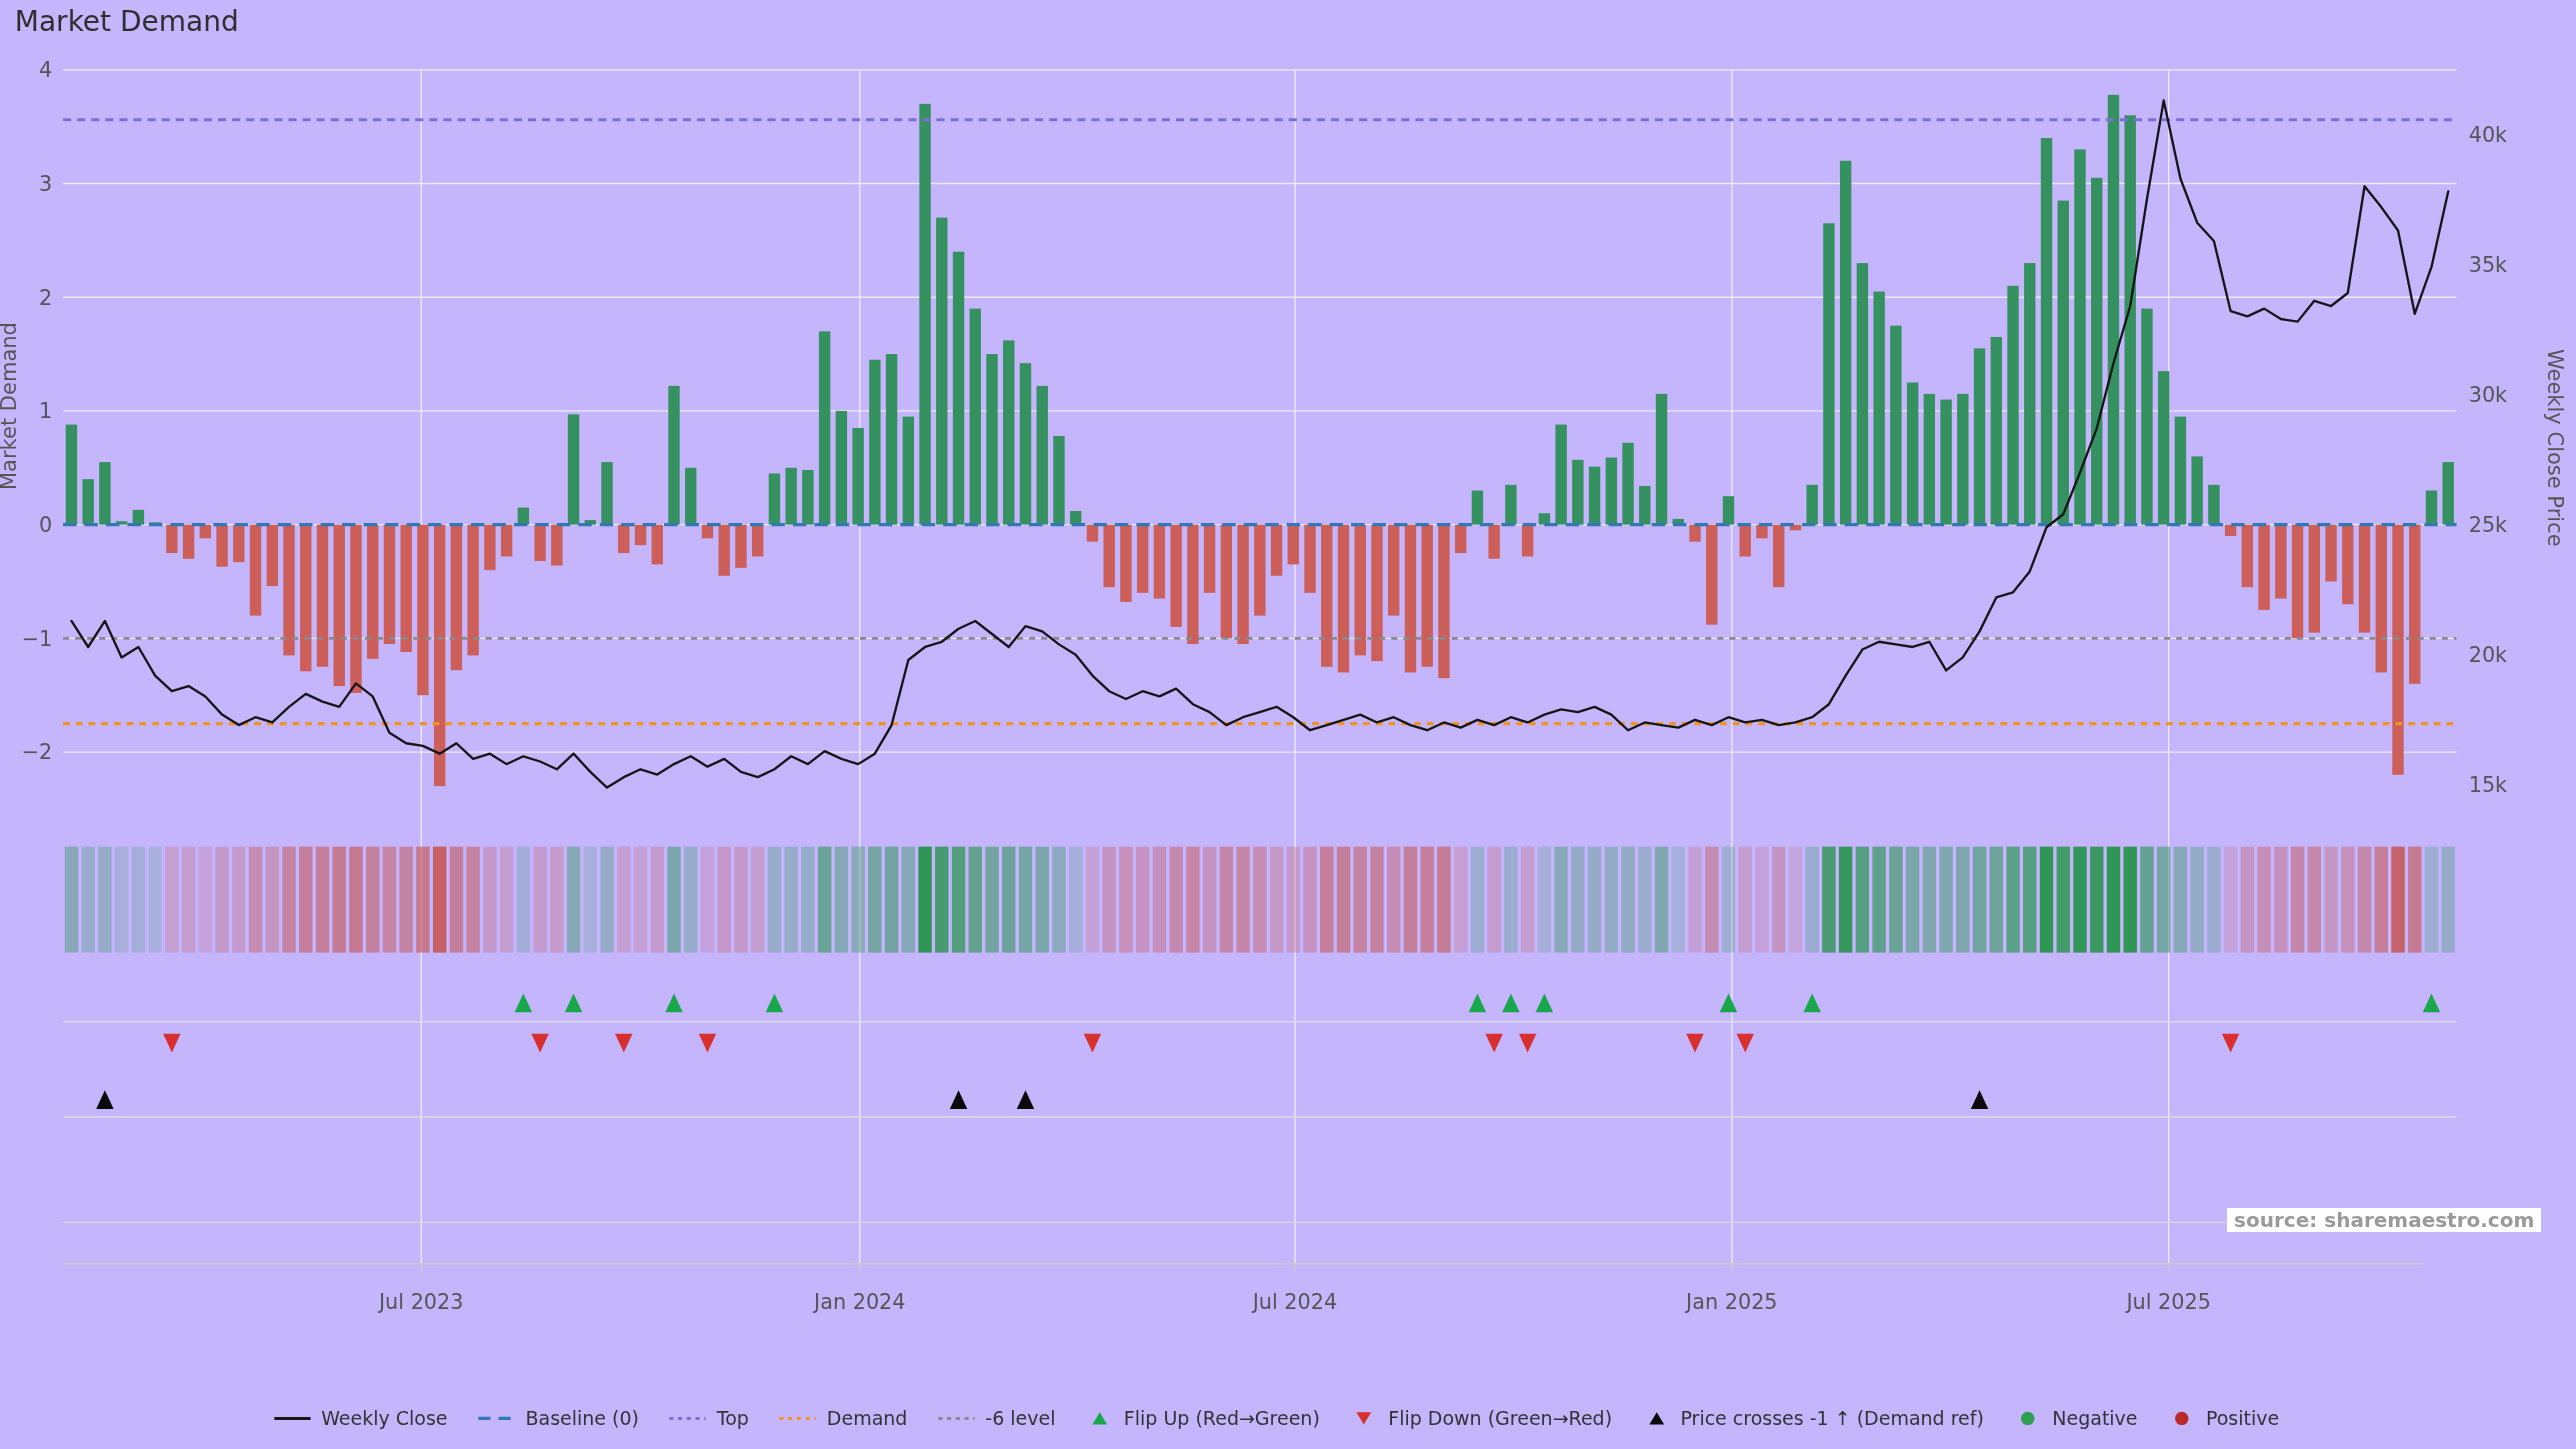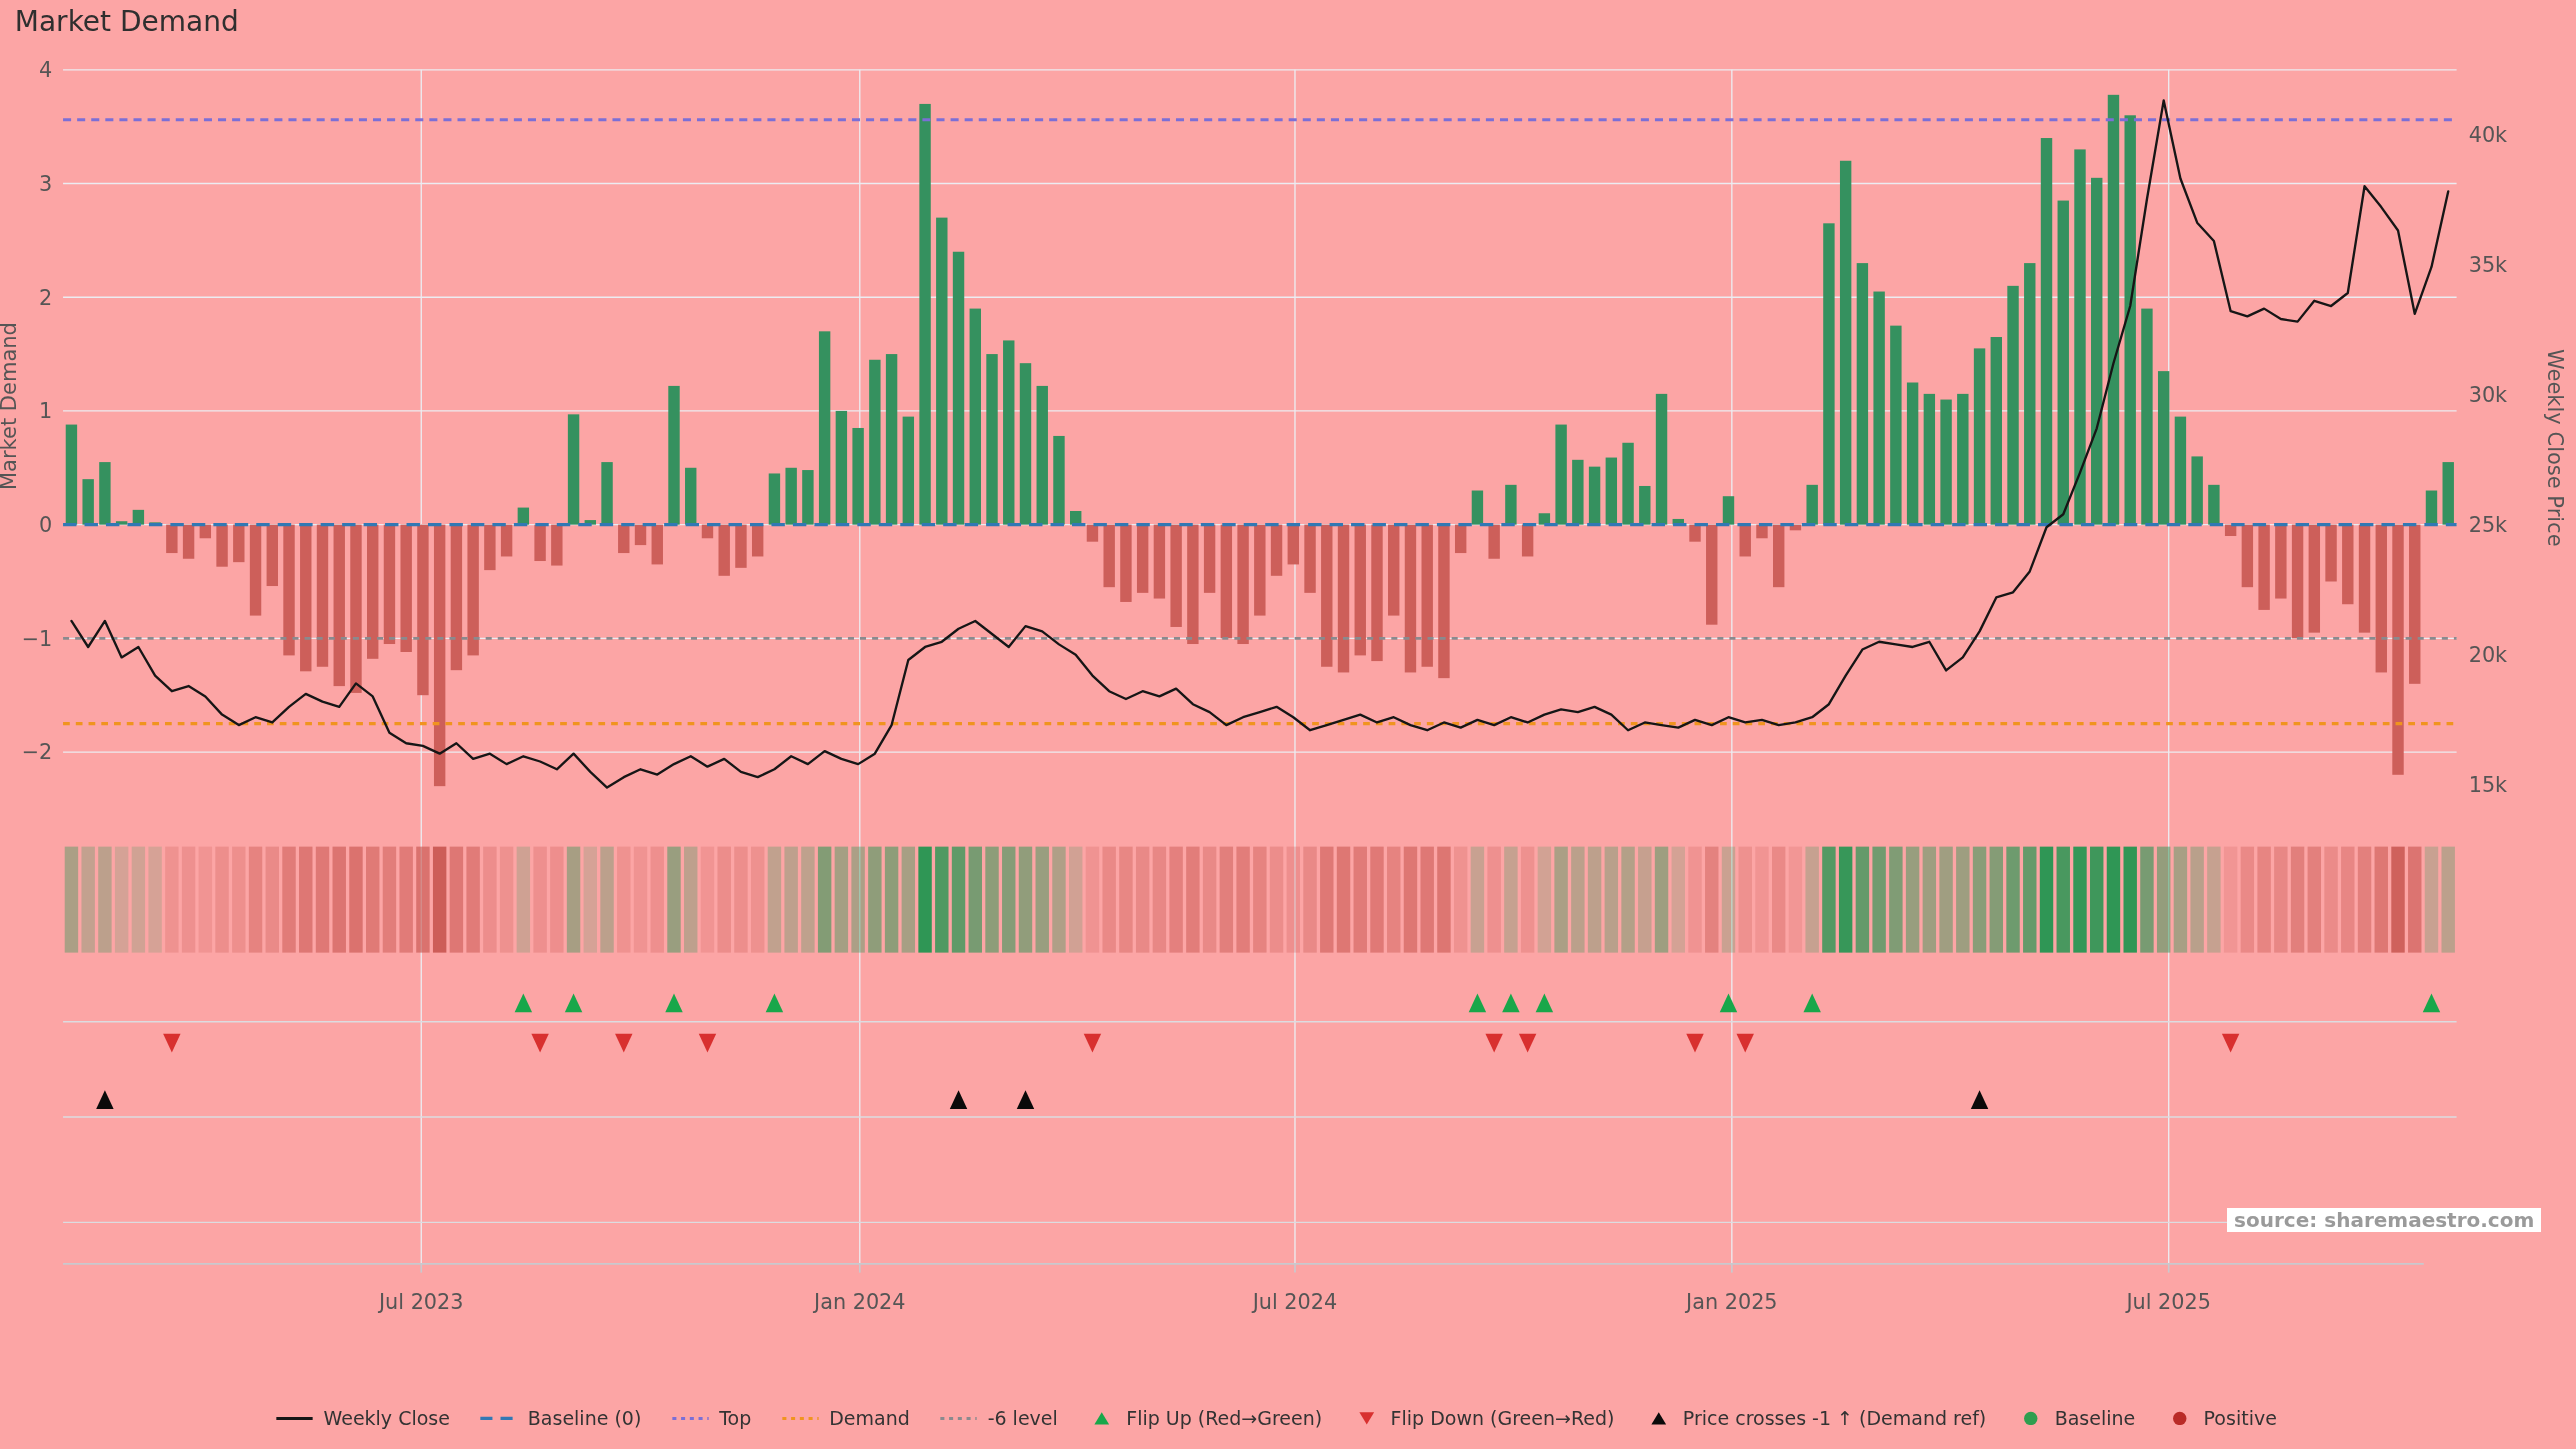--- a/index.html
+++ b/index.html
@@ -1,17 +1,17 @@
 <!DOCTYPE html>
 <html style="font-size:10.7px"><head>
 <meta charset="utf-8">
 <style>
   html,body{margin:0;padding:0;background:#ffffff;width:2576px;height:1449px;overflow:hidden;
     font-family:"DejaVu Sans","Liberation Sans",sans-serif;}
-  #stage{position:relative;width:2576px;height:1449px;background:#fca5a5;}
+  #stage{position:relative;width:2576px;height:1449px;background:#c4b5fd;}
   .page-title{position:absolute;left:14.8px;top:5.4px;font-size:28px;color:#2f2f2f;}
   .yaxis-label{position:absolute;left:-2.7px;top:490px;font-size:21px;color:#555;
     transform:rotate(-90deg);transform-origin:left top;white-space:nowrap;}
   .yaxis-label-right{position:absolute;left:2567px;top:349px;font-size:21px;color:#555;
     transform:rotate(90deg);transform-origin:left top;white-space:nowrap;}
   .source-note{position:absolute;right:35px;top:1208px;font-size:20px;color:#9a9a9a;
     background:#fff;padding:0 6.7px;font-weight:bold;}
   svg{position:absolute;left:0;top:0;}
   .legend{position:absolute;left:0;top:1407px;width:2552px;display:flex;justify-content:center;
     align-items:center;gap:29.5px;font-size:19px;color:#333;}
@@ -428,21 +428,21 @@
       <div class="legend-item">
         <svg width="29.5" height="14.8" viewBox="0 0 44 22">
           <path d="M11,20 L33,20 L22,2 Z" fill="#0a0a0a"></path>
         </svg>
         <span>Price crosses -1 ↑ (Demand ref)</span>
       </div>
       <div class="legend-item">
         <svg width="29.5" height="14.8" viewBox="0 0 44 22">
           <circle cx="22" cy="11" r="10" fill="#2e9e4f"></circle>
         </svg>
-        <span>Baseline</span>
+        <span>Negative</span>
       </div>
       <div class="legend-item">
         <svg width="29.5" height="14.8" viewBox="0 0 44 22">
           <circle cx="22" cy="11" r="10" fill="#b92b27"></circle>
         </svg>
         <span>Positive</span>
       </div>
     </div>
 </div>
 

